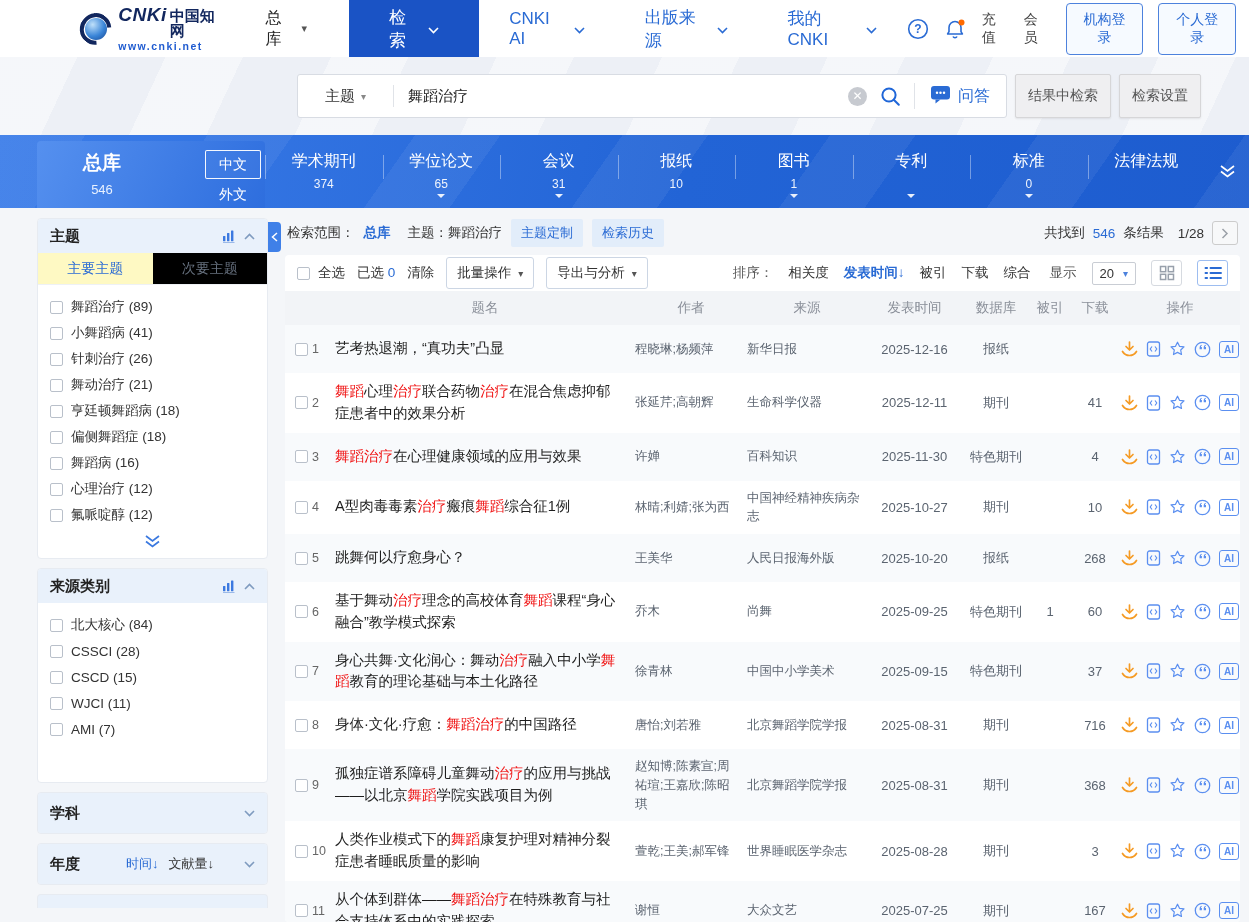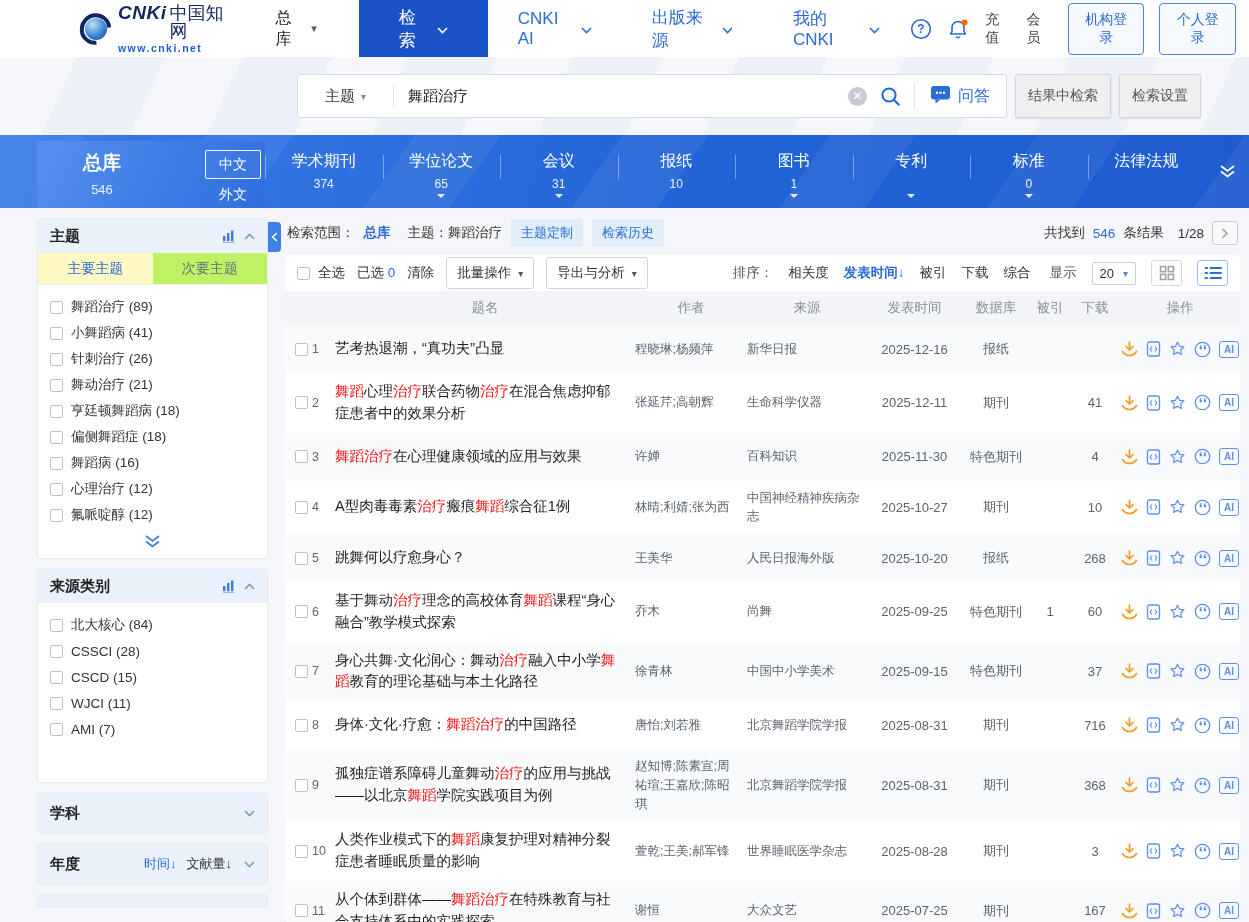--- a/index.html
+++ b/index.html
@@ -9,21 +9,21 @@
 
 
 .topbar{height:57px;flex:0 0 auto;display:flex;align-items:center;background:#fff;padding-left:80px}
 .logo{display:flex;align-items:center;gap:7px;cursor:pointer}
 .globe{width:32px;height:32px;position:relative}
 .globe .ring{position:absolute;inset:0;border:4px solid #12275e;border-radius:50%;border-right-color:transparent;transform:rotate(40deg)}
 .globe .ball{position:absolute;left:5px;top:5px;width:22px;height:22px;border-radius:50%;background:radial-gradient(circle at 35% 30%,#bfe0fa,#3a85d8 55%,#15448f)}
 .logo-text{display:flex;flex-direction:column;line-height:1}
 .logo-row{display:flex;align-items:baseline;gap:3px}
 .brand{font-size:19px;font-weight:bold;font-style:italic;color:#12275e;letter-spacing:.5px}
-.logo-cn{font-size:18px;font-weight:normal;color:#12275e}
+.logo-cn{font-size:15px;font-weight:bold;color:#12275e}
 .logo-url{font-size:10.5px;font-weight:bold;color:#1f5bd0;letter-spacing:.14em;margin-top:3px}
 .site-switch{margin-left:38px;display:flex;align-items:center;gap:5px;font-size:16px;color:#222;cursor:pointer}
 .site-switch .tri{color:#555;font-size:11px}
 #main-nav{display:flex;margin-left:42px;height:57px}
 .nav-item{display:flex;align-items:center;gap:7px;padding:0 30px;font-size:17px;color:#2a6bd4;cursor:pointer}
 .nav-item.active{background:#1a53c5;color:#fff;padding:0 40px}
 .topbar-right{margin-left:auto;display:flex;align-items:center;gap:15px;padding-right:13px}
 .tb-icon{display:flex;align-items:center;cursor:pointer}
 .quick{font-size:14px;color:#444;cursor:pointer}
 .login-btn{border:1px solid #4d82dd;color:#2a6bd4;background:#f6faff;border-radius:4px;padding:7px 11px;font-size:14px;cursor:pointer}
@@ -59,28 +59,28 @@
 .expand-double{width:44px;display:flex;align-items:center;justify-content:center;color:#fff;z-index:1;cursor:pointer}
 
 
 .content{flex:1;display:flex;gap:17px;background:#f4f6f9;padding:10px 9px 0 37px;overflow:hidden}
 .sidebar{width:231px;flex:0 0 auto;display:flex;flex-direction:column;gap:9px;position:relative}
 .panel{background:#fff;border:1px solid #e7ebf1;border-radius:4px;overflow:hidden;flex:0 0 auto}
 .panel-h{height:34px;background:#e9f1fb;display:flex;align-items:center;padding:0 12px;gap:8px}
 .panel-title{font-weight:bold;font-size:15px;color:#222;flex:1}
 .panel-h .hicon{display:flex;align-items:center;cursor:pointer;color:#7f9bbf}
 .topic-tabs{display:flex;height:32px;border-bottom:1px solid #eef1f5}
-.topic-tab{flex:1;display:flex;align-items:center;justify-content:center;font-size:14px;color:#66707e;background:#bef264;cursor:pointer}
+.topic-tab{flex:1;display:flex;align-items:center;justify-content:center;font-size:14px;color:#66707e;background:#000000;cursor:pointer}
 .topic-tab.active{background:#fef9c3;color:#2a6bd4}
 .chk-list{padding:9px 12px 2px}
 .chk-item{display:flex;align-items:center;gap:8px;height:26px;font-size:13.5px;color:#333;cursor:pointer}
 input[type=checkbox]{appearance:none;-webkit-appearance:none;width:13px;height:13px;border:1px solid #b9c0ca;border-radius:2px;background:#fff;cursor:pointer;flex:0 0 auto}
 .expand-more{display:flex;justify-content:center;padding:5px 0 10px;color:#3b79e0;cursor:pointer}
 .collapse-tab{position:absolute;right:-13px;top:4px;width:13px;height:30px;background:#3f80e8;border-radius:0 4px 4px 0;display:flex;align-items:center;justify-content:center;cursor:pointer;z-index:2}
-.year-sorts{display:flex;gap:10px;align-items:center;font-size:13px;margin-right:4px}
+.year-sorts{display:flex;gap:10px;align-items:center;font-size:13px;margin-right:22px}
 .ysort-time{color:#2a6bd4;cursor:pointer}
 .ysort-cnt{color:#333;cursor:pointer}
 .sliver{height:14px;background:#e9f1fb;border-radius:4px 4px 0 0;border:1px solid #e7ebf1;border-bottom:0}
 
 
 .results{flex:1;min-width:0;display:flex;flex-direction:column}
 .crumb-row{height:30px;display:flex;align-items:center;gap:9px;font-size:13.5px;color:#333;padding:0 2px;margin-bottom:7px}
 .scope-val{color:#2a6bd4;font-weight:bold;cursor:pointer}
 .chip{background:#e2edfa;color:#2a6bd4;padding:5px 10px;font-size:13px;border-radius:2px;cursor:pointer}
 .crumb-right{margin-left:auto;display:flex;align-items:center;gap:8px}

